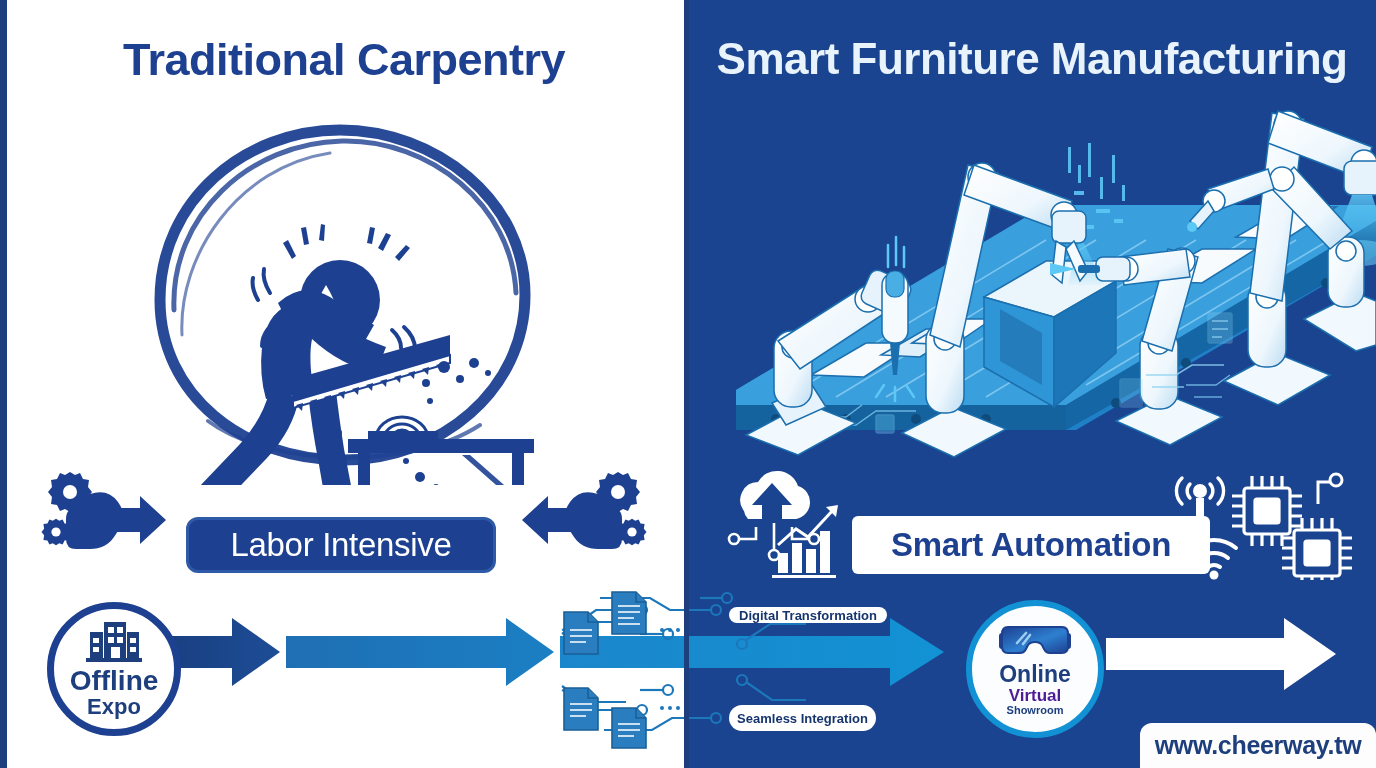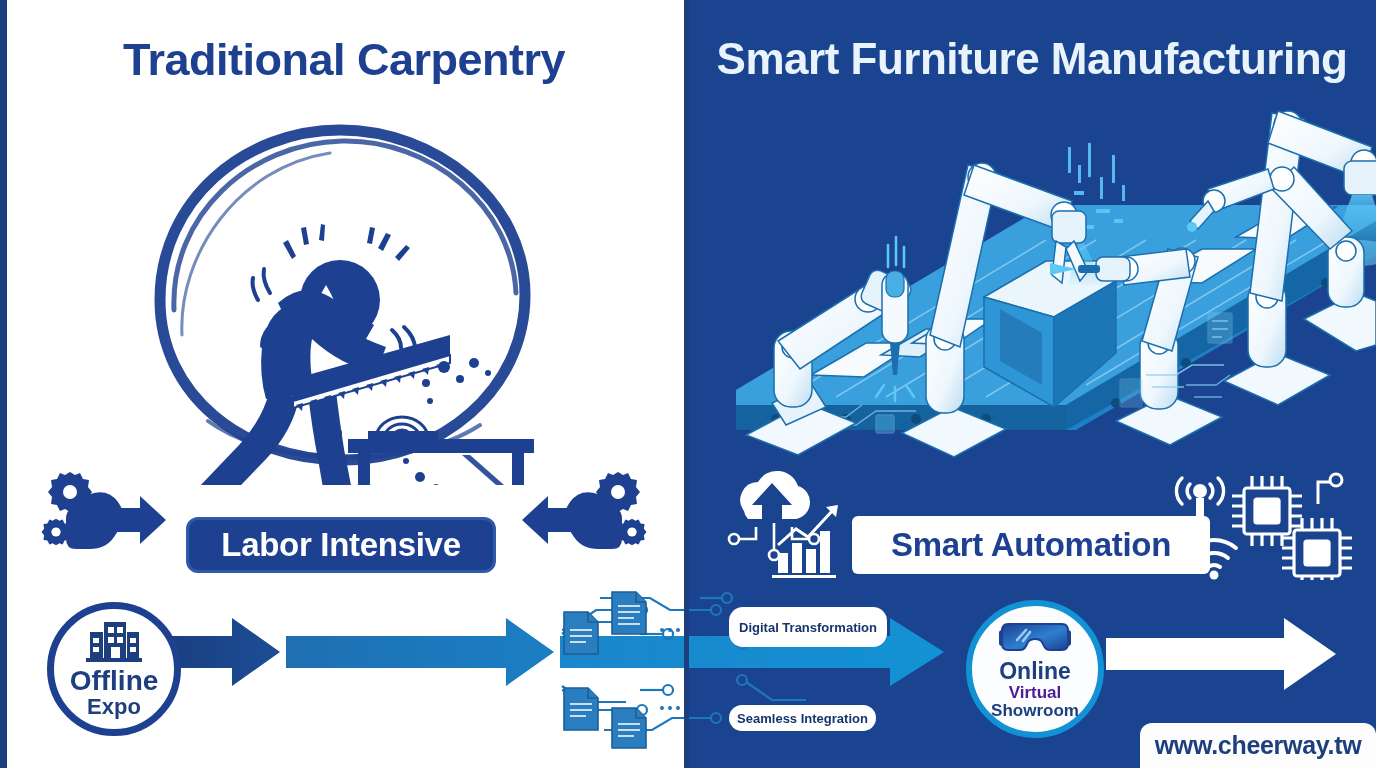--- a/index.html
+++ b/index.html
@@ -74,21 +74,21 @@
     position: absolute;
     left: 186px; top: 517px;
     width: 310px; height: 56px;
     background: #1d4091;
     border-radius: 12px;
     border: 3px solid #2f5aa8;
     box-sizing: border-box;
     display: flex; align-items: center; justify-content: center;
     color: #ffffff;
     font-size: 33px;
-    font-weight: bold;
+    font-weight: normal;
     letter-spacing: -0.3px;
   }
   .badge-smart {
     position: absolute;
     left: 852px; top: 516px;
     width: 358px; height: 58px;
     background: #ffffff;
     border-radius: 6px;
     box-sizing: border-box;
     display: flex; align-items: center; justify-content: center;
@@ -123,34 +123,34 @@
   .circle-offline .c-l2 { font-size: 22px; font-weight: bold; color: #1d3f7d; margin-top: 1px;}
   .circle-online {
     left: 966px; top: 600px;
     width: 138px; height: 138px;
     background: #fbfdff;
     border: 6px solid #1292d4;
     z-index: 6;
   }
   .circle-online .c-l1 { font-size: 23px; font-weight: bold; color: #1d3f7d; margin-top: 0;}
   .circle-online .c-l2 { font-size: 17px; font-weight: bold; color: #4c1d95; margin-top: 1px;}
-  .circle-online .c-l3 { font-size: 17px; font-weight: bold; color: #1d3f7d; margin-top: 1px;}
+  .circle-online .c-l3 { font-size: 11px; font-weight: bold; color: #1d3f7d; margin-top: 1px;}
   .pill {
     position: absolute;
     background: #ffffff;
     border-radius: 14px;
     display: flex; align-items: center; justify-content: center;
     color: #16356d;
     font-weight: bold;
     font-size: 13px;
     box-sizing: border-box;
     white-space: nowrap;
     z-index: 5;
   }
-  .pill-digital { left: 729px; top: 607px; width: 158px; height: 40px; }
+  .pill-digital { left: 729px; top: 607px; width: 158px; height: 16px; }
   .pill-seamless { left: 729px; top: 705px; width: 147px; height: 26px; }
   .url-badge {
     position: absolute;
     left: 1140px; top: 723px;
     width: 236px; height: 45px;
     background: #fdfdfe;
     border-radius: 12px 12px 0 0;
     display: flex; align-items: center; justify-content: center;
     color: #1d3f7d;
     font-size: 25px;

